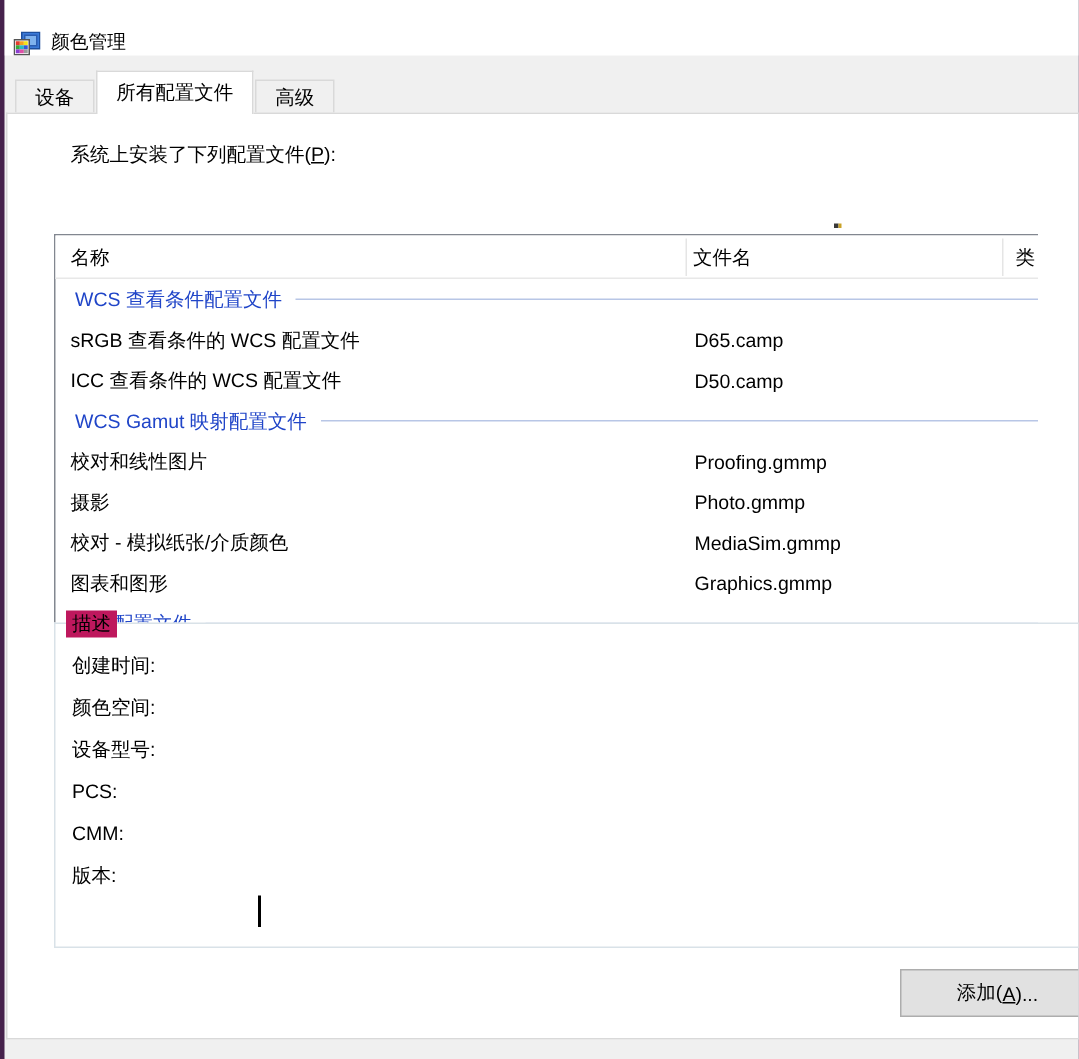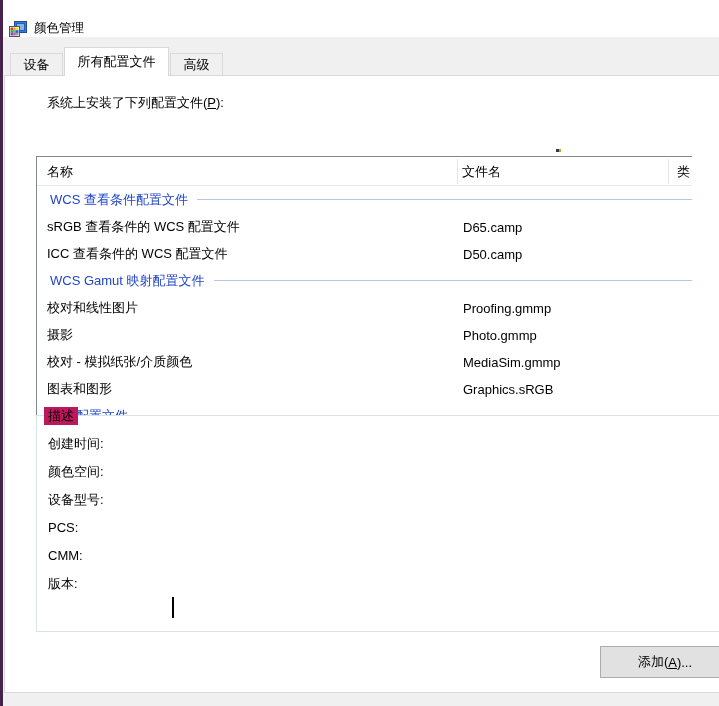--- a/index.html
+++ b/index.html
@@ -161,21 +161,21 @@
       <div class="row">
         <span class="row-name">摄影</span>
         <span class="row-file">Photo.gmmp</span>
       </div>
       <div class="row">
         <span class="row-name">校对 - 模拟纸张/介质颜色</span>
         <span class="row-file">MediaSim.gmmp</span>
       </div>
       <div class="row">
         <span class="row-name">图表和图形</span>
-        <span class="row-file">Graphics.sRGB</span>
+        <span class="row-file">Graphics.gmmp</span>
       </div>
 
       <div class="row group-row">
         <span class="group-title">ICC 配置文件</span>
         <span class="group-rule"></span>
       </div>
     </div>
 
     <div class="descbox">
       <span class="descbox-legend">描述</span>

